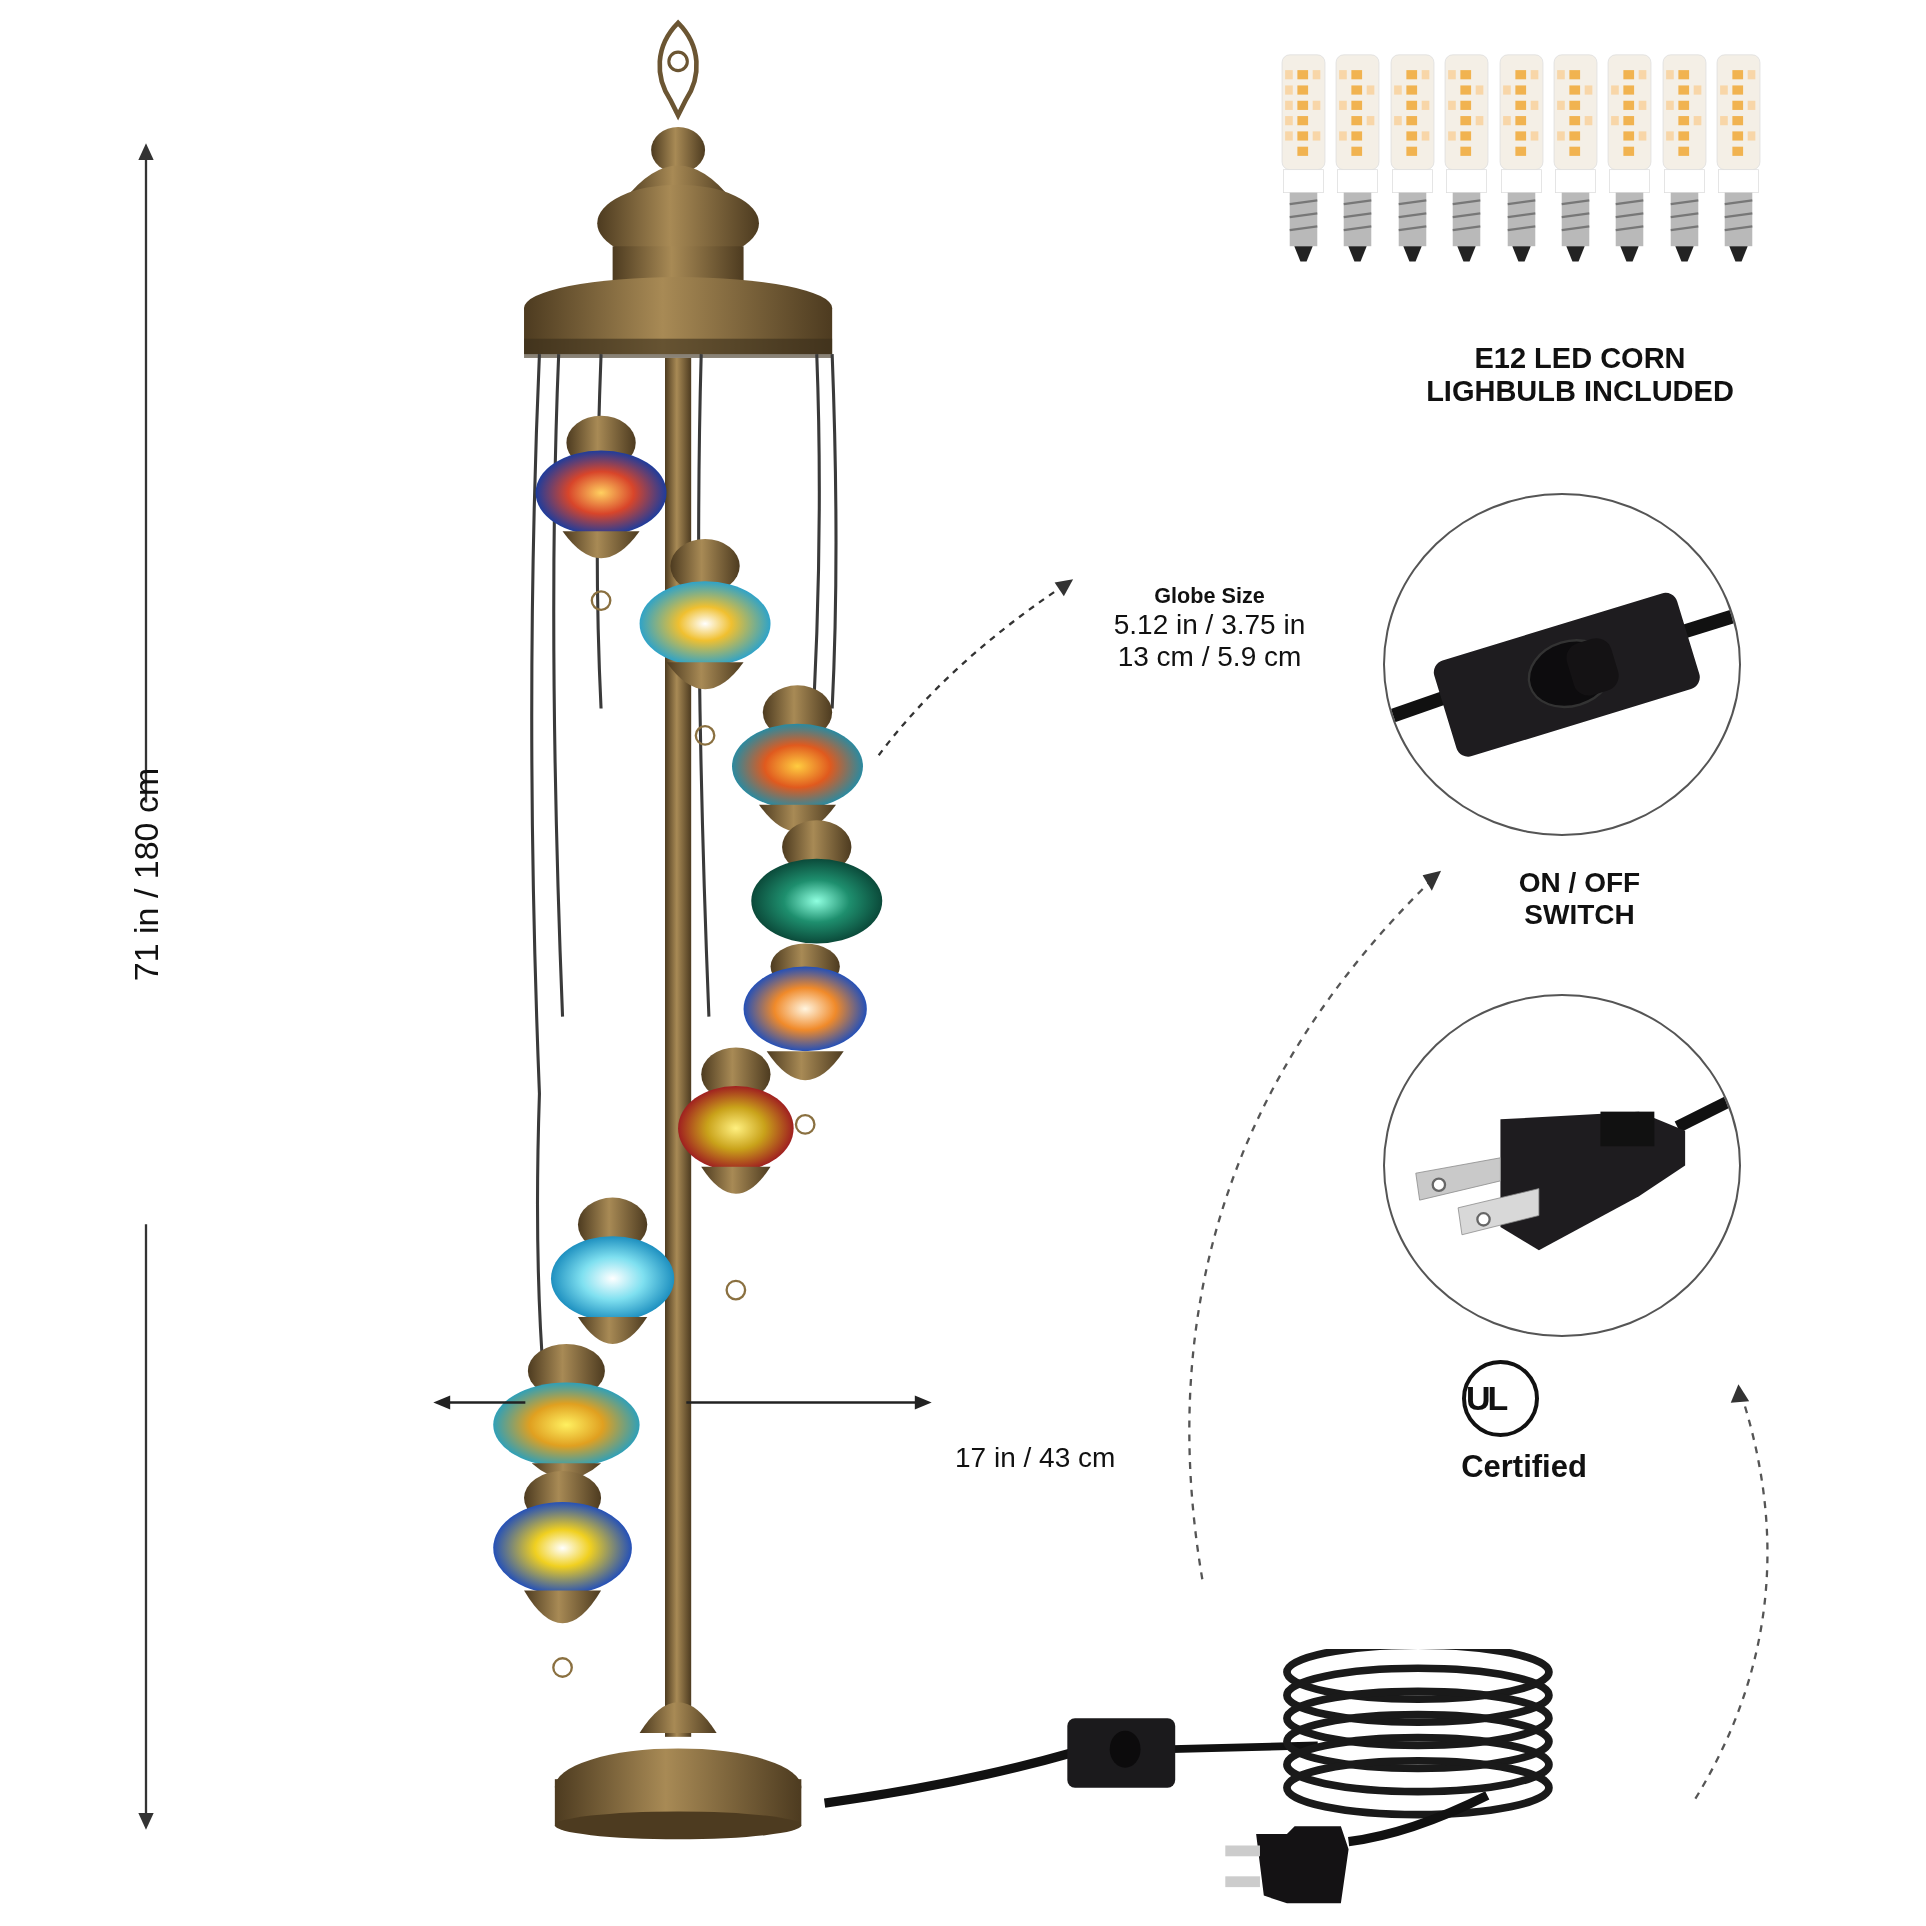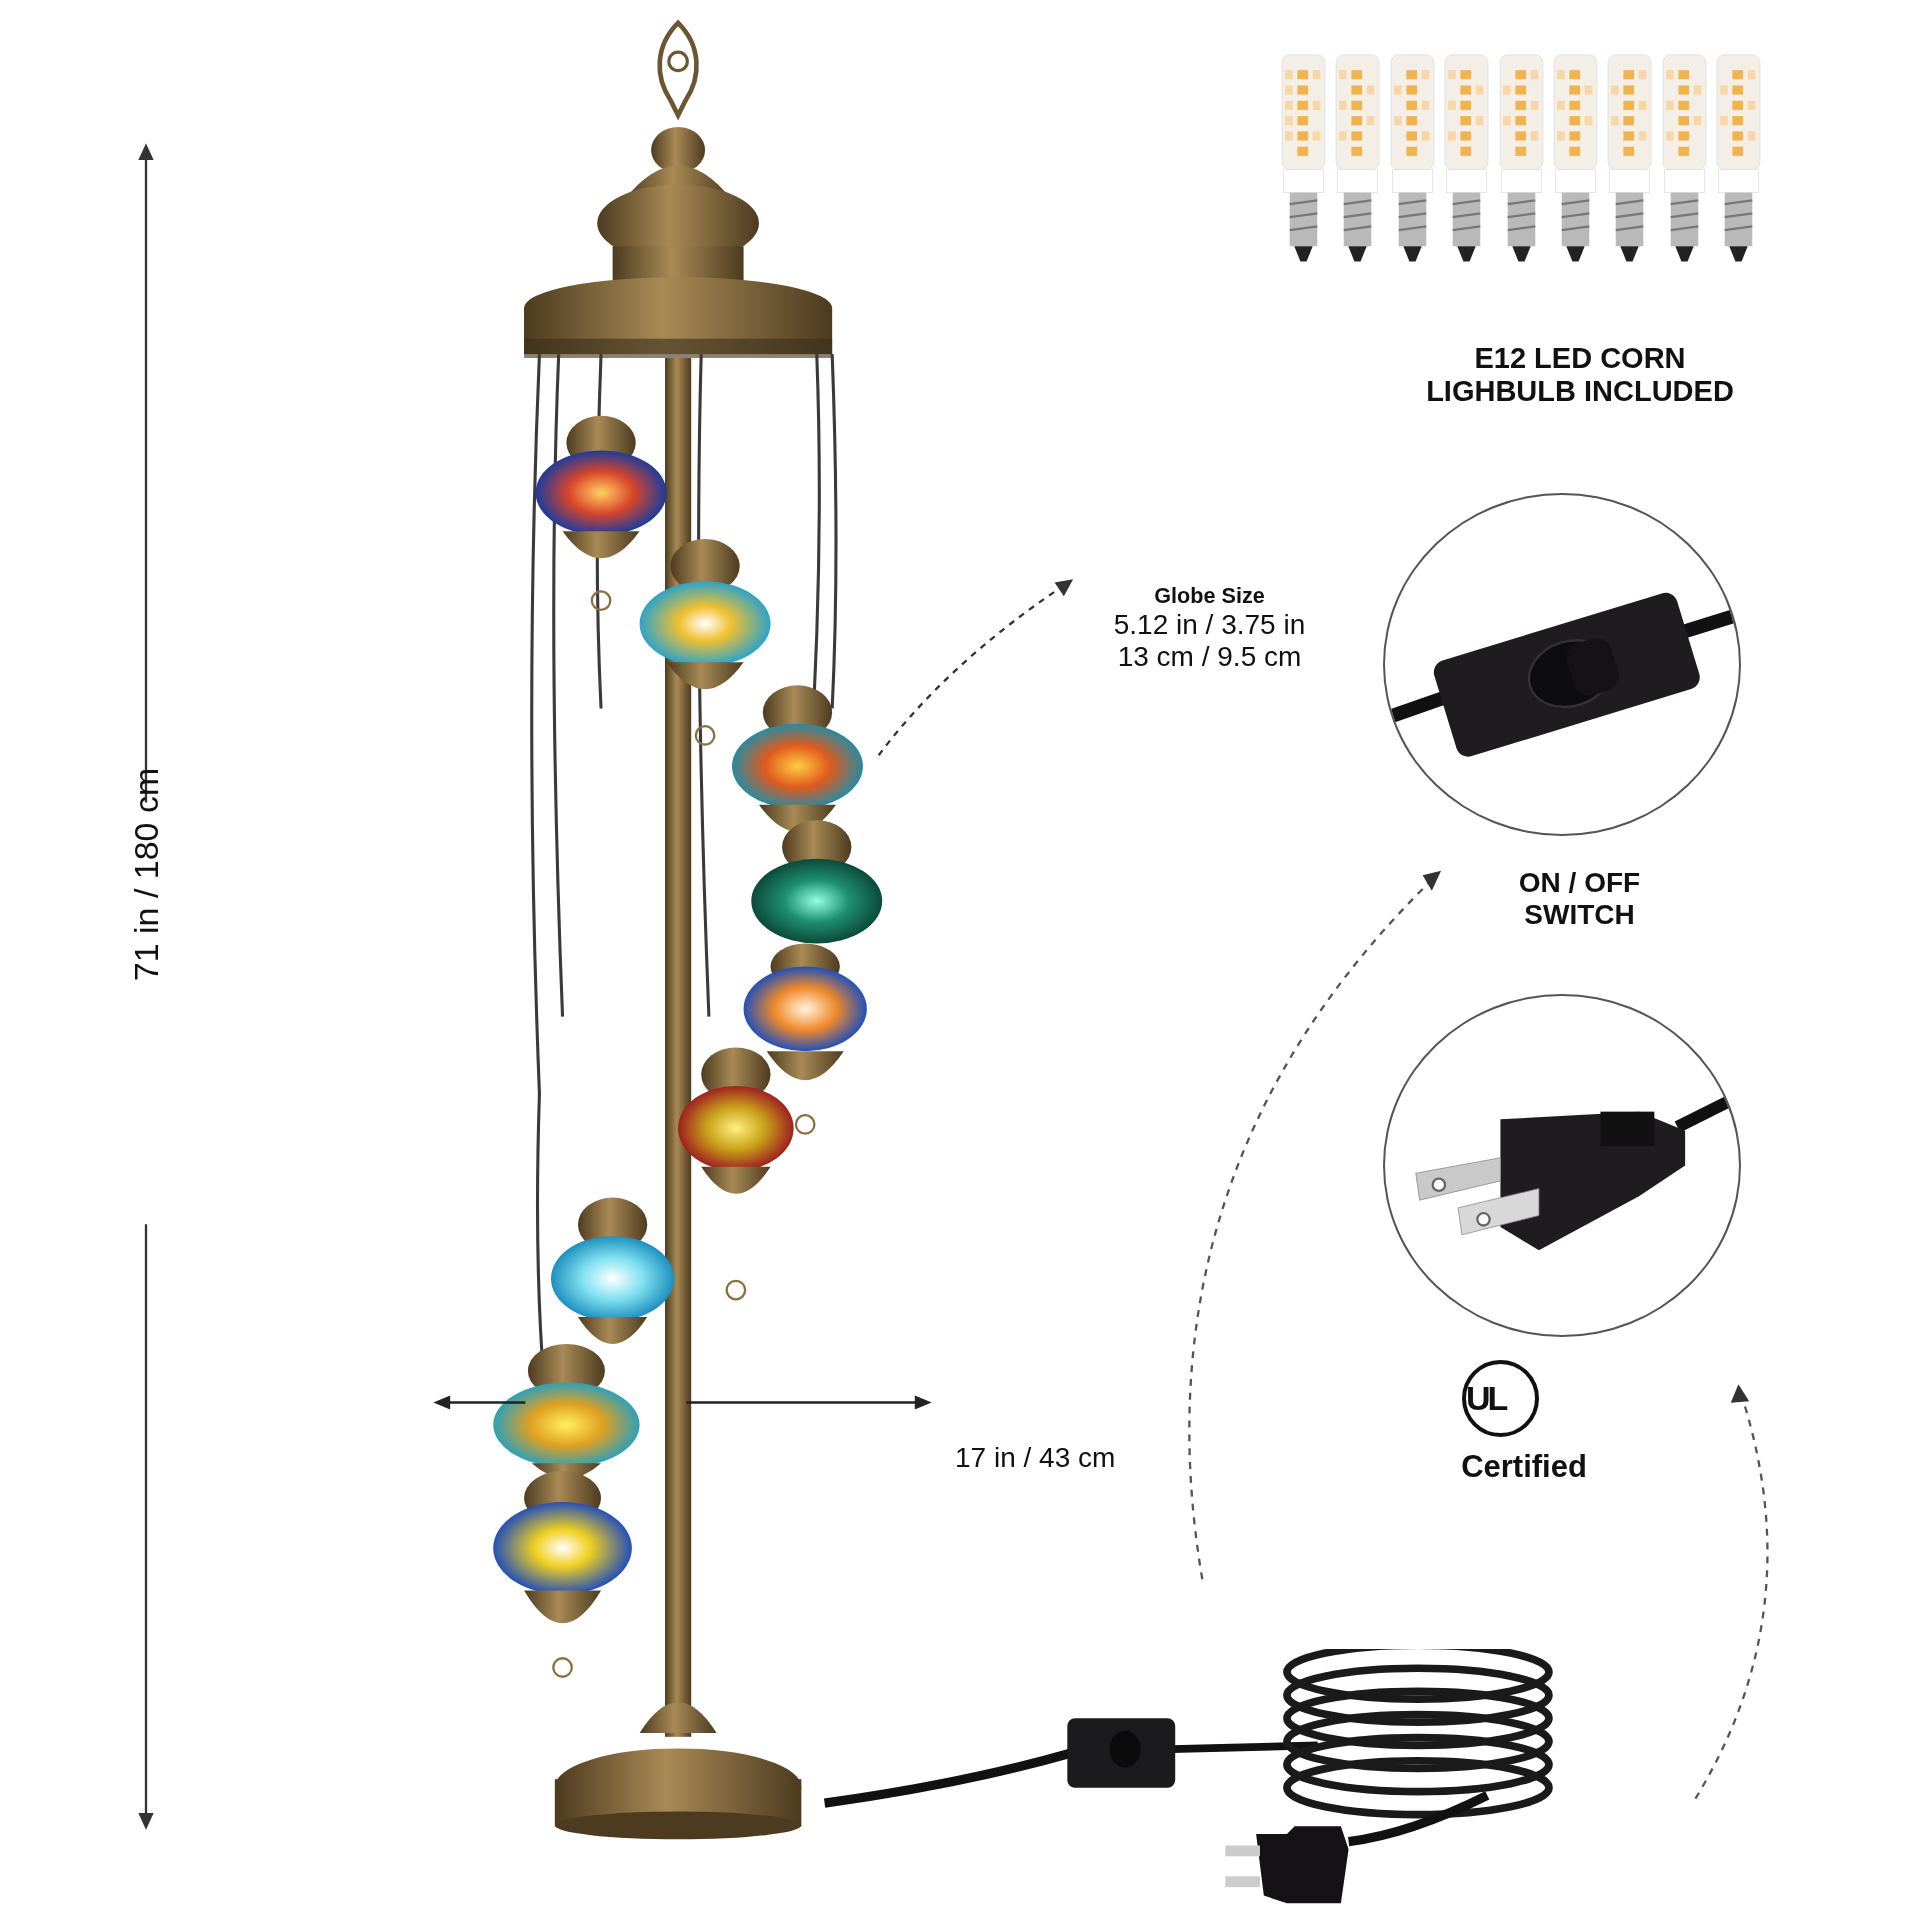--- a/index.html
+++ b/index.html
@@ -174,21 +174,21 @@
     <line x1="330" y1="15" x2="640" y2="15" stroke="#222" stroke-width="3"></line>
     <polygon points="0,15 22,6 22,24" fill="#222"></polygon>
     <polygon points="650,15 628,6 628,24" fill="#222"></polygon>
   </svg>
 </div>
 <div class="abs" style="left:955px;top:1442px;font-size:28px;white-space:nowrap;">17 in / 43 cm</div>
 
 <div class="abs label" style="left:1086px;top:536px;width:247px;margin-top:48px;">
   <div class="bold" style="font-size:21.6px;">Globe Size</div>
   <div style="font-size:28px;">5.12 in / 3.75 in</div>
-  <div style="font-size:28px;">13 cm / 9.5 cm</div>
+  <div style="font-size:28px;">13 cm / 5.9 cm</div>
 </div>
 <svg class="abs" style="left:871px;top:570px;" width="216" height="193" viewBox="0 0 280 250">
   <path d="M10 240 Q100 120 250 20" fill="none" stroke="#333" stroke-width="3" stroke-dasharray="8 8"></path>
   <polygon points="262,12 238,16 250,34" fill="#333"></polygon>
 </svg>
 
 <div class="abs" style="left:1279px;top:54px;width:493px;height:216px;display:flex;gap:5.4px;">
 
   <div style="width:49px;">
     <svg width="49" height="216" viewBox="0 0 64 280">

